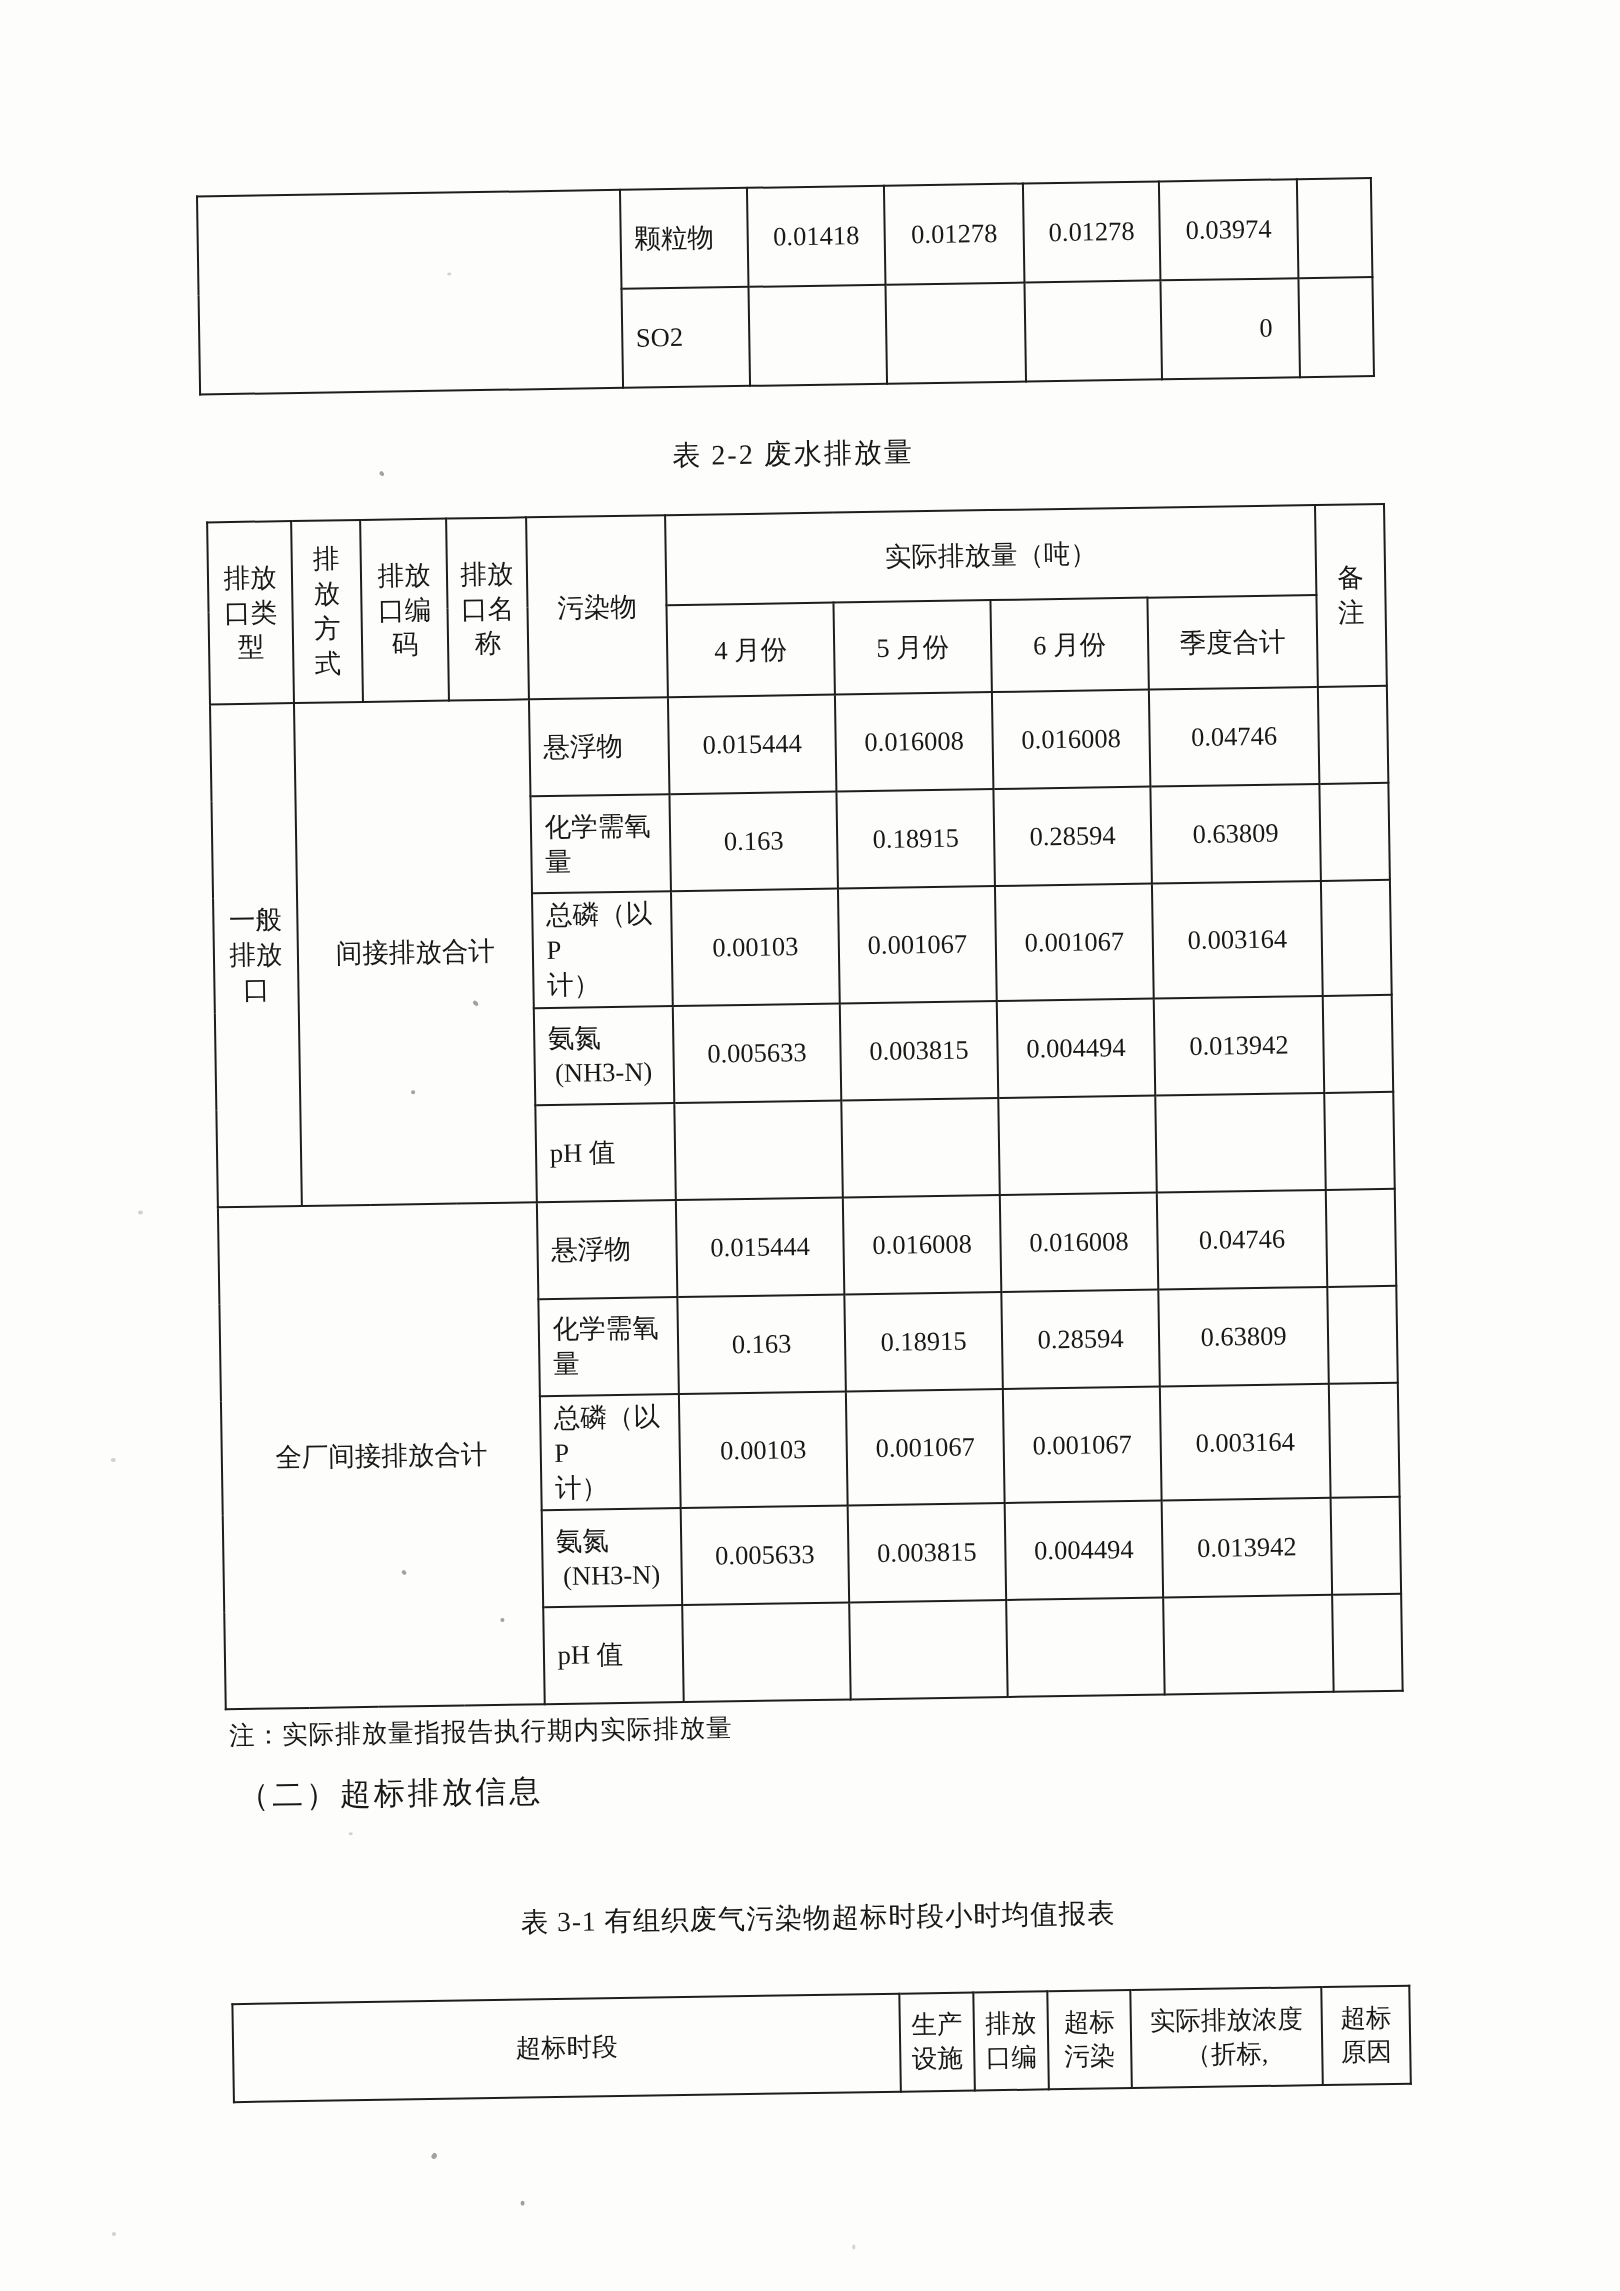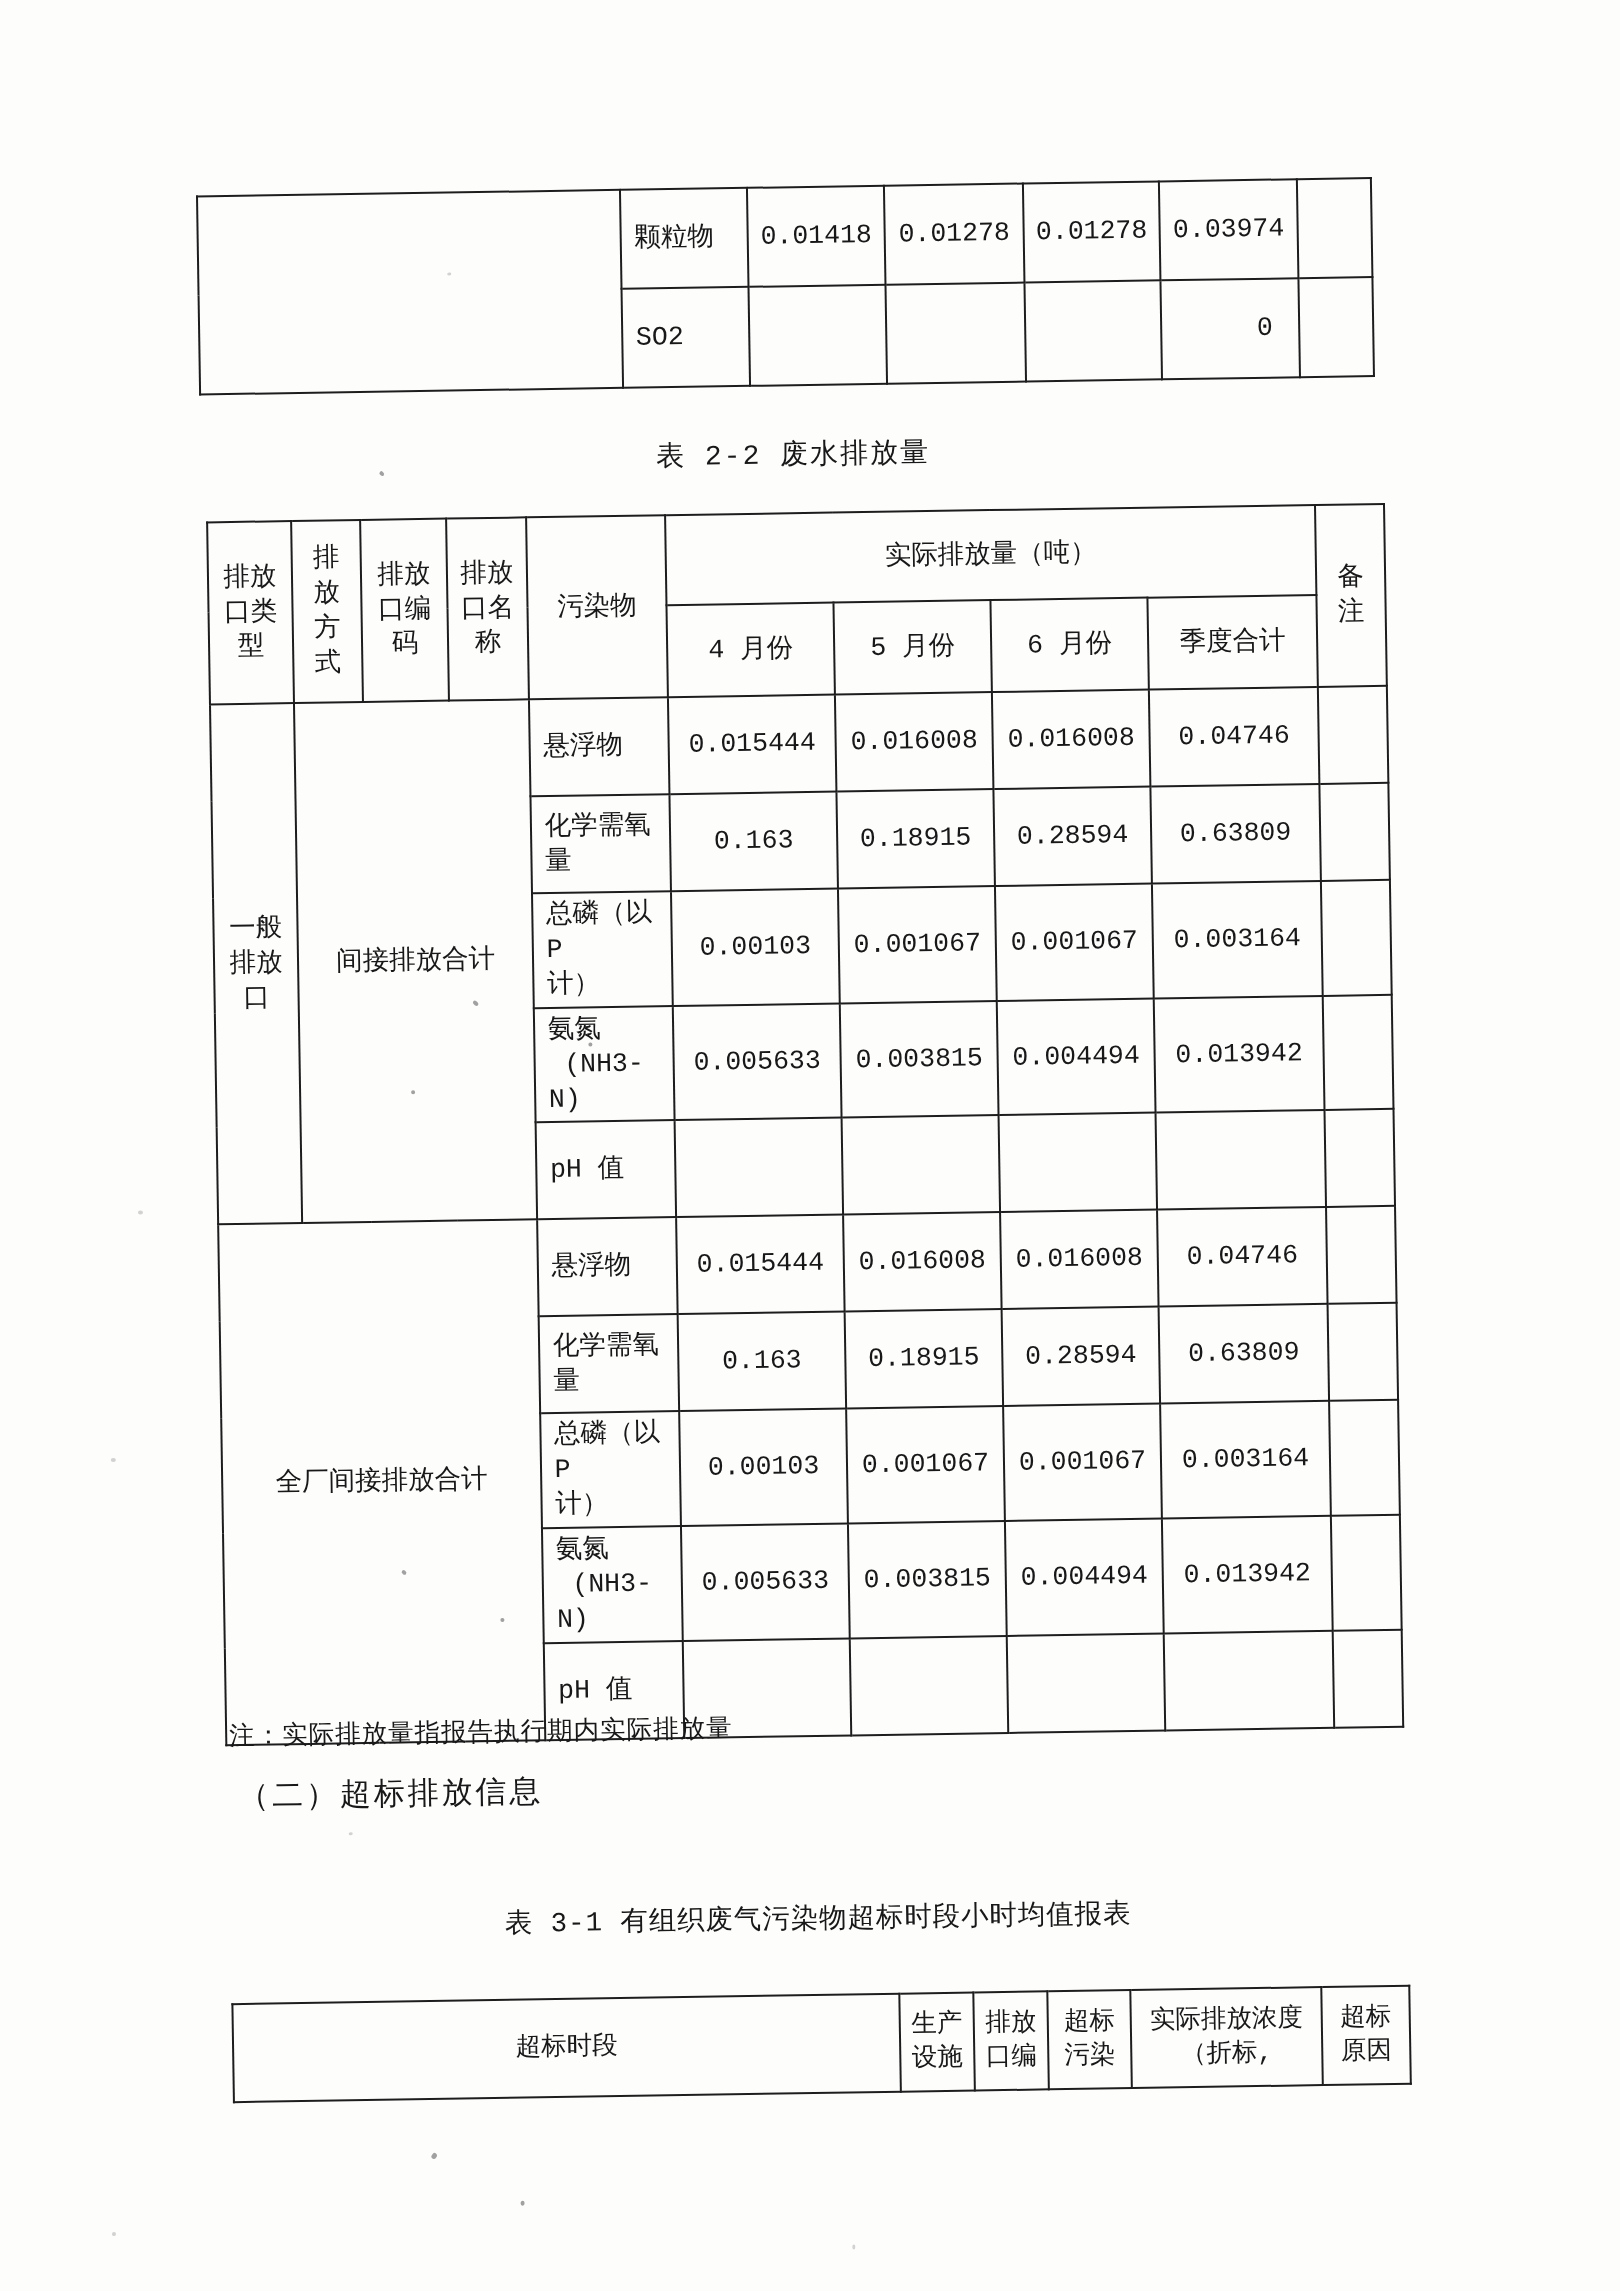--- a/index.html
+++ b/index.html
@@ -3,21 +3,21 @@
 <meta charset="utf-8">
 <style>
   * { box-sizing: border-box; }
   html, body { margin: 0; padding: 0; background: #ffffff; }
   .page {
     position: relative;
     width: 1620px;
     height: 2292px;
     background: #fdfdfc;
     overflow: hidden;
-    font-family: Liberation Mono, monospace;
+    font-family: Liberation Serif, serif;
     color: #181818;
   }
   
   .sheet {
     position: absolute;
     inset: 0;
     transform: rotate(-0.9deg);
     transform-origin: 50% 50%;
   }
   table {

